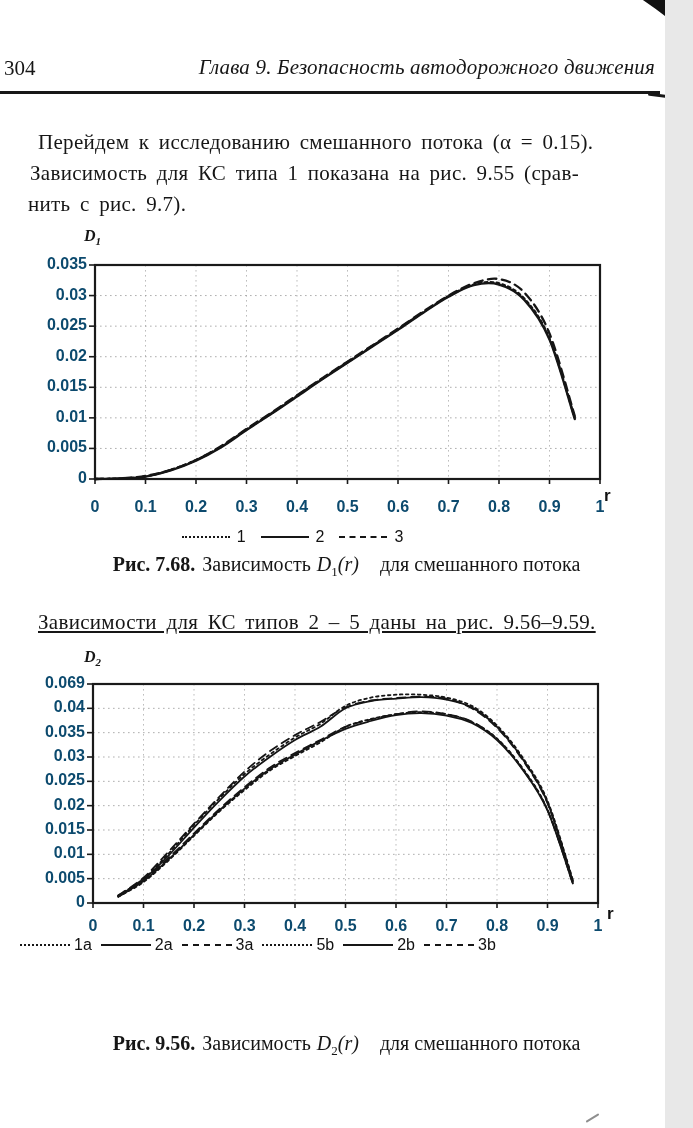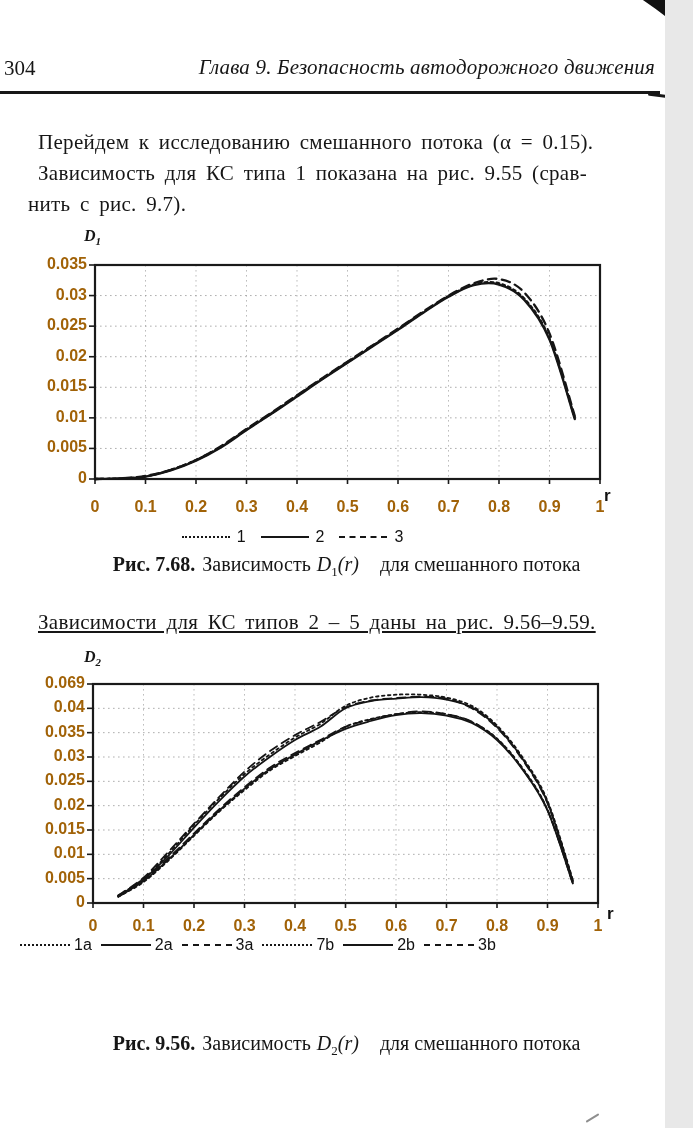--- a/index.html
+++ b/index.html
@@ -15,21 +15,21 @@
   .caption{position:absolute;left:0;width:693px;text-align:center;font-size:20px;white-space:nowrap;}
   .caption b{margin-right:7px;}
   .caption .pre{margin-right:6px;}
   .caption .post{margin-left:21px;}
   .caption i{font-size:20px;}
   .caption sub{font-size:13px;line-height:0;}
   .dlabel{position:absolute;font-family:"Liberation Serif",serif;font-weight:700;font-style:italic;
           font-size:16px;}
   .dlabel sub{font-size:11px;line-height:0;}
   .rlabel{position:absolute;font:700 17px "Liberation Sans","DejaVu Sans",sans-serif;color:#111;}
-  .tick{position:absolute;font:700 16px "Liberation Sans","DejaVu Sans",sans-serif;color:#a16207;
+  .tick{position:absolute;font:700 16px "Liberation Sans","DejaVu Sans",sans-serif;color:#0c4a6e;
         white-space:nowrap;}
   .ylab{text-align:right;}
   .xlab{text-align:center;}
   .legend{position:absolute;display:flex;align-items:center;
           font:400 16px "Liberation Sans","DejaVu Sans",sans-serif;color:#111;}
   .legend .item{display:flex;align-items:center;}
   .legend .sample{display:inline-block;height:0;border-top:2px solid #161616;}
   .legend .sample.dotted{border-top-style:dotted;}
   .legend .sample.dashed{border-top-style:dashed;}
   #legend-1{left:55px;top:528px;width:490px;justify-content:center;}
@@ -50,21 +50,21 @@
 <div class="page">
 
   <div class="corner-mark"></div>
 
   <div class="hdr-num">304</div>
   <div class="hdr-title">Глава 9. Безопасность автодорожного движения</div>
   <div class="hdr-rule"></div>
   <div class="hdr-rule-tail"></div>
 
   <div class="line" style="left:38px;top:130px;">Перейдем к исследованию смешанного потока (α = 0.15).</div>
-  <div class="line" style="left:38px;top:161px;">Зависимость для КС типа 1 показана на рис. 9.55 (срав-</div>
+  <div class="line" style="left:30px;top:161px;">Зависимость для КС типа 1 показана на рис. 9.55 (срав-</div>
   <div class="line" style="left:5px;top:192px;margin-left:23px;">нить с рис. 9.7).</div>
   <div class="line" style="left:38px;top:610px;text-decoration:underline;">Зависимости для КС типов 2 – 5 даны на рис. 9.56–9.59.</div>
 
   <svg id="chart-layer" width="693" height="1128">
       <line x1="95" y1="448.42857142857144" x2="600" y2="448.42857142857144" stroke="#9a9a9a" stroke-width="1" stroke-dasharray="1.6 3.4" opacity="0.8"></line>
       <line x1="95" y1="417.8571428571429" x2="600" y2="417.8571428571429" stroke="#9a9a9a" stroke-width="1" stroke-dasharray="1.6 3.4" opacity="0.8"></line>
       <line x1="95" y1="387.28571428571433" x2="600" y2="387.28571428571433" stroke="#9a9a9a" stroke-width="1" stroke-dasharray="1.6 3.4" opacity="0.8"></line>
       <line x1="95" y1="356.7142857142857" x2="600" y2="356.7142857142857" stroke="#9a9a9a" stroke-width="1" stroke-dasharray="1.6 3.4" opacity="0.8"></line>
       <line x1="95" y1="326.1428571428571" x2="600" y2="326.1428571428571" stroke="#9a9a9a" stroke-width="1" stroke-dasharray="1.6 3.4" opacity="0.8"></line>
       <line x1="95" y1="295.5714285714286" x2="600" y2="295.5714285714286" stroke="#9a9a9a" stroke-width="1" stroke-dasharray="1.6 3.4" opacity="0.8"></line>
@@ -217,21 +217,21 @@
       <span class="item">
         <span class="sample solid"></span>
         <span>2a</span>
       </span>
       <span class="item">
         <span class="sample dashed"></span>
         <span>3a</span>
       </span>
       <span class="item">
         <span class="sample dotted"></span>
-        <span>7b</span>
+        <span>5b</span>
       </span>
       <span class="item">
         <span class="sample solid"></span>
         <span>2b</span>
       </span>
       <span class="item">
         <span class="sample dashed"></span>
         <span>3b</span>
       </span>
     </div>

